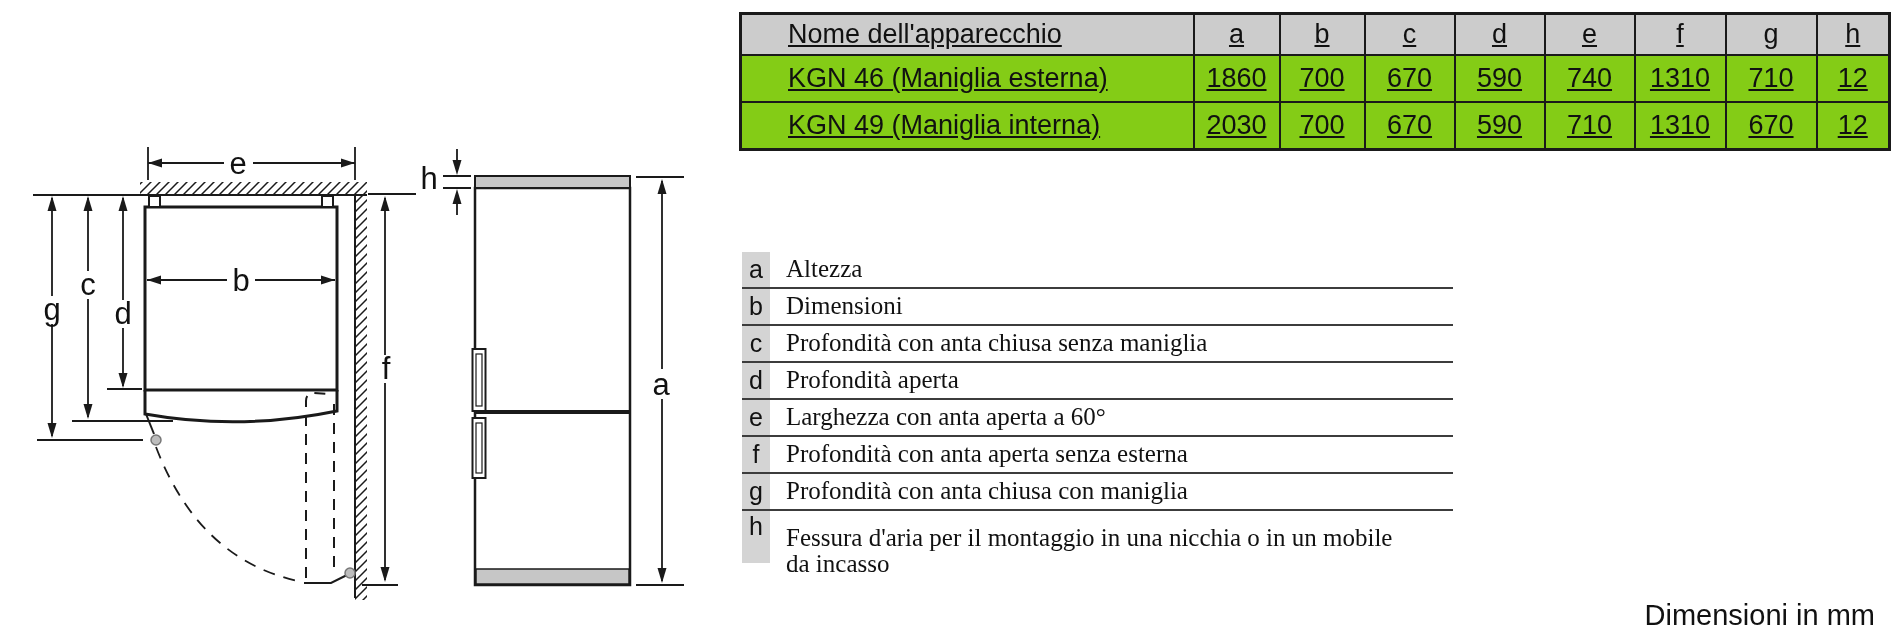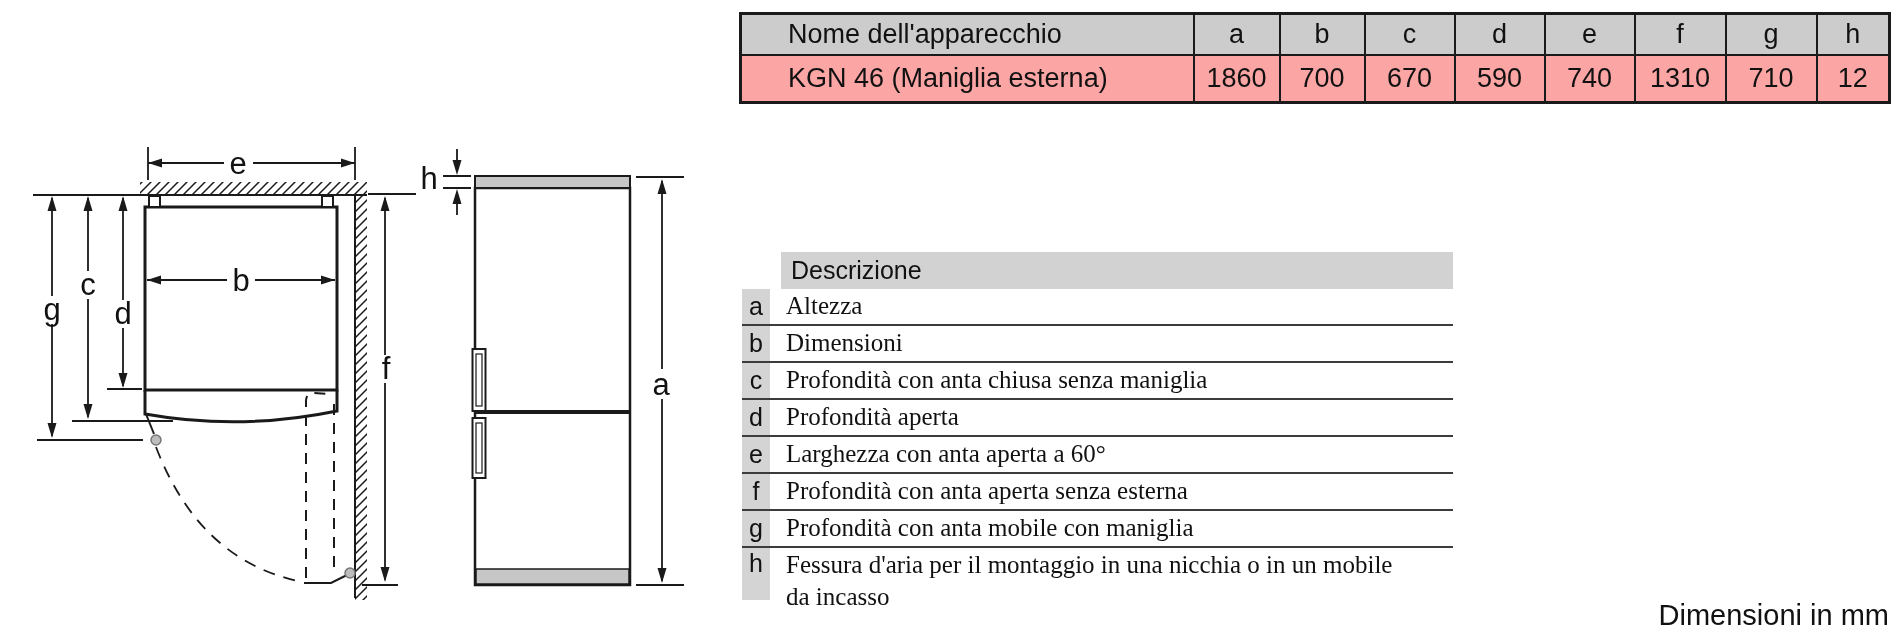--- a/index.html
+++ b/index.html
@@ -4,42 +4,42 @@
 <style>
   html,body{margin:0;padding:0;background:#fff;}
   body{position:relative;width:1893px;height:636px;overflow:hidden;
        font-family:"Liberation Sans","DejaVu Sans",sans-serif;color:#111;}
 
   
   .spec-table{position:absolute;left:739px;top:12px;border-collapse:collapse;
               table-layout:fixed;width:1149px;}
   .spec-table th,.spec-table td{border:2px solid #1a1a1a;font-size:27px;
               font-weight:normal;height:45px;padding:0;text-align:center;
-              white-space:nowrap;overflow:hidden;background:#fca5a5;color:#111;}
+              white-space:nowrap;overflow:hidden;background:#84cc16;color:#111;}
   .spec-table thead th{background:#cccccc;height:39px;}
   .spec-table th.namecol,.spec-table td.namecol{text-align:left;padding-left:46px;}
-  .spec-table{border:3px solid #1a1a1a;}
+  .spec-table{border:3px solid #1a1a1a;text-decoration:underline;}
 
   
   .legend{position:absolute;left:742px;top:252px;width:711px;}
   .legend-head{height:37px;display:flex;}
   .legend-head .spacer{width:39px;}
   .legend-head .bar{flex:1;background:#d2d2d2;font-size:25px;line-height:37px;
                     padding-left:10px;}
   .lrow{display:flex;height:37px;box-sizing:border-box;
         border-bottom:2px solid #3c3c3c;}
   .lrow.last{height:52px;border-bottom:none;}
   .lkey{width:28px;background:#d4d4d4;text-align:center;font-size:25px;
         line-height:34px;flex:0 0 28px;}
   .lrow.last .lkey{line-height:30px;}
   .ltext{flex:1;font-size:25px;line-height:34px;padding-left:16px;font-family:Liberation Serif, serif;}
-  .lrow.last .ltext{line-height:32px;padding-top:1px;max-width:630px;}
-
-  
-  .units-note{position:absolute;right:4px;top:599px;font-size:29px;}
+  .lrow.last .ltext{line-height:26px;padding-top:14px;max-width:630px;}
+
+  
+  .units-note{position:absolute;right:18px;top:599px;font-size:29px;}
 
   
   .diagram{position:absolute;left:0;top:0;}
   .dim-label{font-size:31px;fill:#111;}
 </style>
 </head>
 <body>
 
 <svg class="diagram" width="740" height="636" viewBox="0 0 740 636">
   <defs>
@@ -179,28 +179,35 @@
       <td class="namecol">KGN 46 (Maniglia esterna)</td>
       <td>1860</td>
       <td>700</td>
       <td>670</td>
       <td>590</td>
       <td>740</td>
       <td>1310</td>
       <td>710</td>
       <td>12</td>
     </tr>
+    <tr>
+      <td class="namecol">KGN 49 (Maniglia interna)</td>
+      <td>2030</td>
+      <td>700</td>
+      <td>670</td>
+      <td>590</td>
+      <td>710</td>
+      <td>1310</td>
+      <td>670</td>
+      <td>12</td>
+    </tr>
   </tbody>
 </table>
 
 <div class="legend">
-  <div class="legend-head">
-    <div class="spacer"></div>
-    <div class="bar">Descrizione</div>
-  </div>
 
   <div class="lrow">
     <div class="lkey">a</div>
     <div class="ltext">Altezza</div>
   </div>
   <div class="lrow">
     <div class="lkey">b</div>
     <div class="ltext">Dimensioni</div>
   </div>
   <div class="lrow">
@@ -214,21 +221,21 @@
   <div class="lrow">
     <div class="lkey">e</div>
     <div class="ltext">Larghezza con anta aperta a 60°</div>
   </div>
   <div class="lrow">
     <div class="lkey">f</div>
     <div class="ltext">Profondità con anta aperta senza esterna</div>
   </div>
   <div class="lrow">
     <div class="lkey">g</div>
-    <div class="ltext">Profondità con anta mobile con maniglia</div>
+    <div class="ltext">Profondità con anta chiusa con maniglia</div>
   </div>
   <div class="lrow last">
     <div class="lkey">h</div>
     <div class="ltext">Fessura d'aria per il montaggio in una nicchia o in un mobile da incasso</div>
   </div>
 </div>
 
 <div class="units-note">Dimensioni in mm</div>
 
 </body></html>

